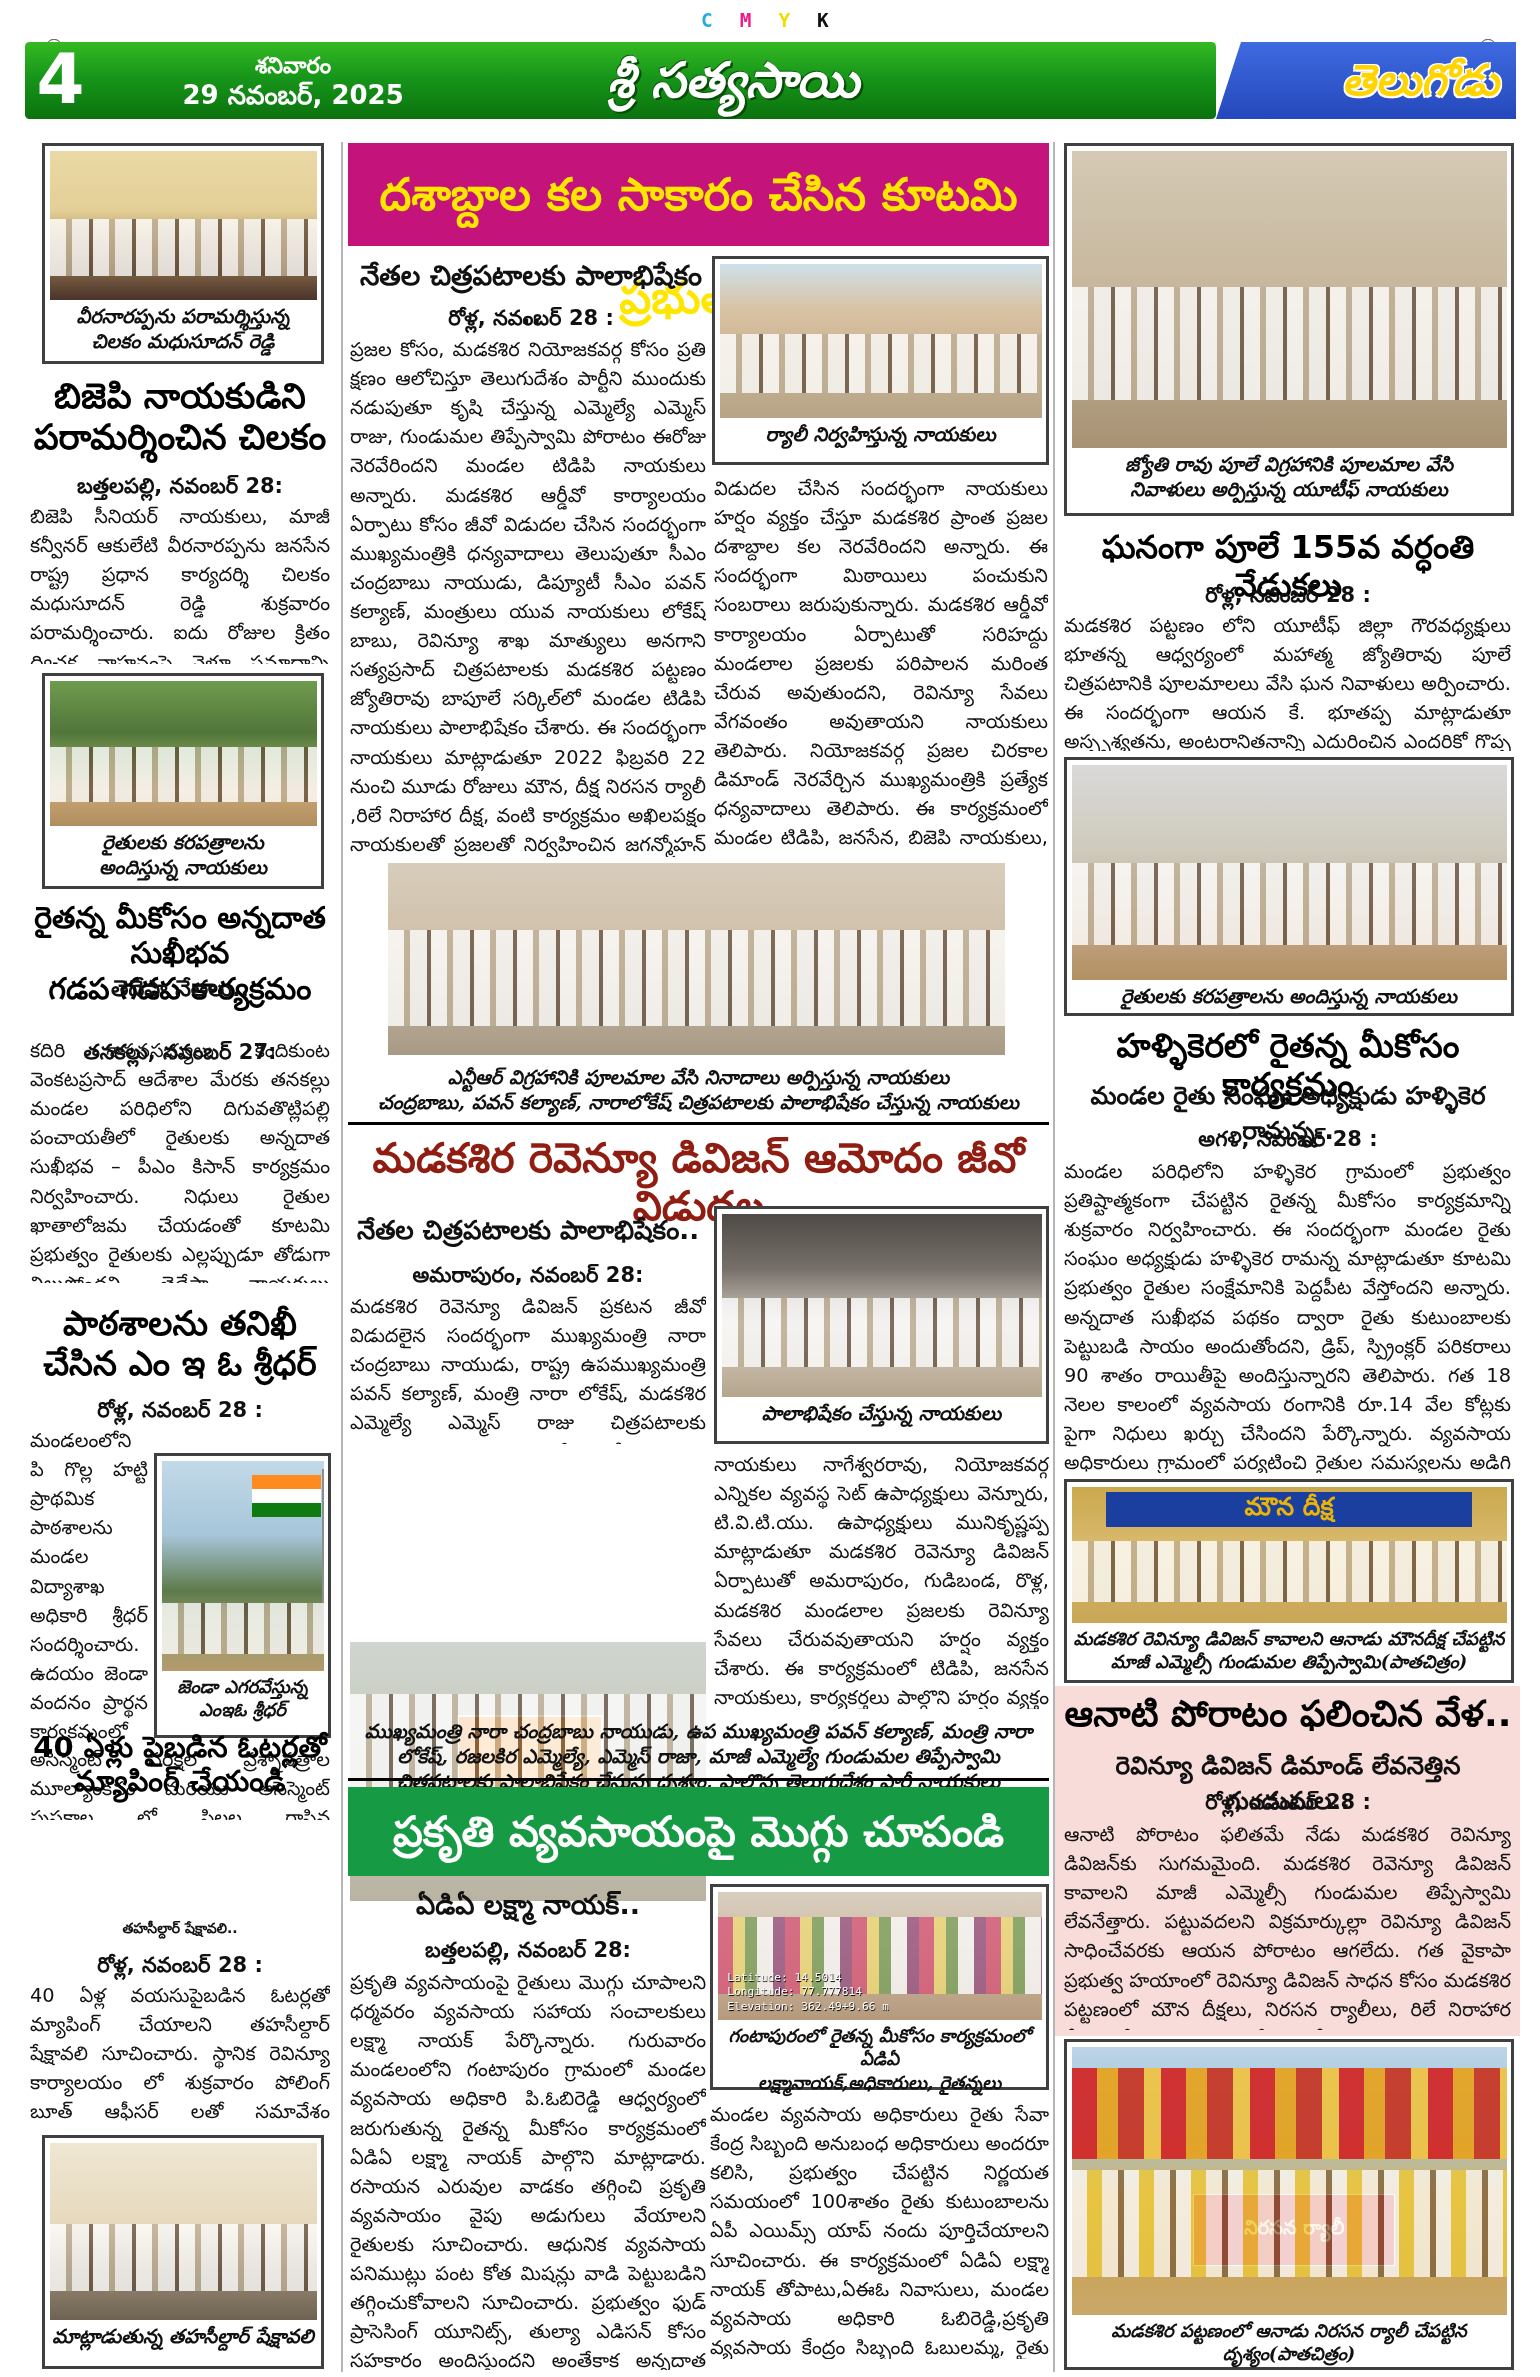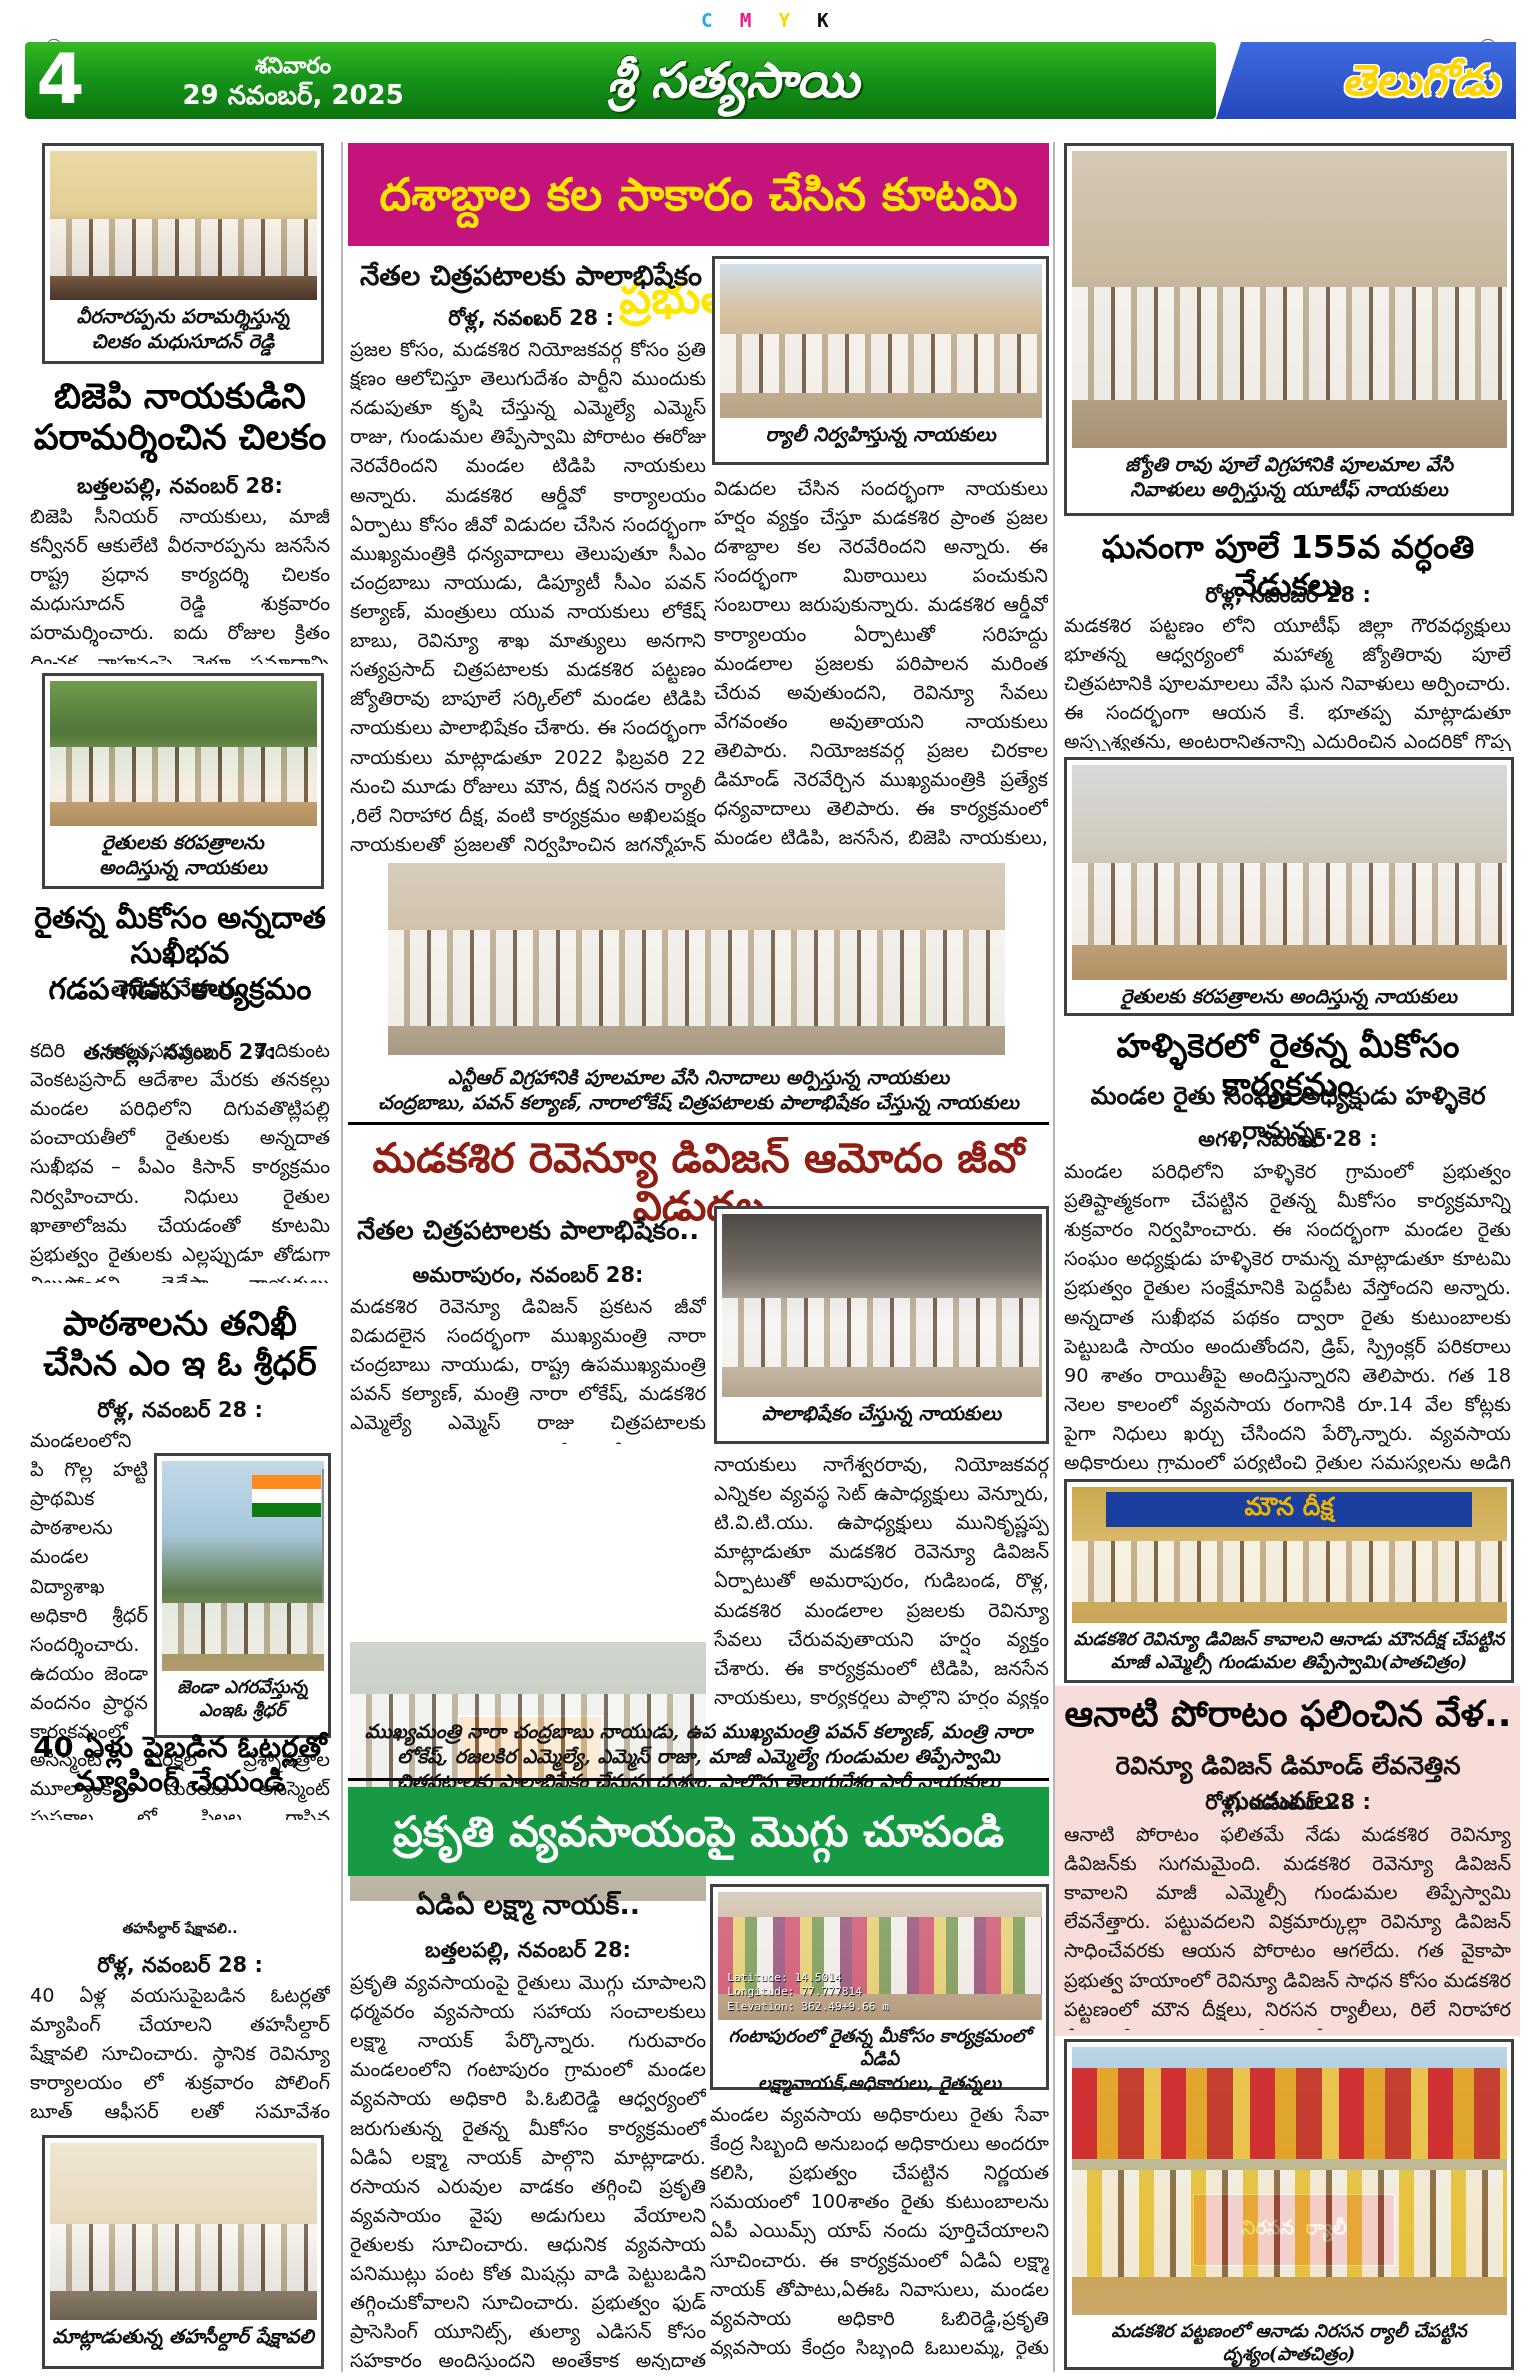--- a/index.html
+++ b/index.html
@@ -231,21 +231,21 @@
     <div class="caption" style="font-size:18px;">మడకశిర రెవిన్యూ డివిజన్ కావాలని ఆనాడు మౌనదీక్ష చేపట్టిన
 మాజీ ఎమ్మెల్సీ గుండుమల తిప్పేస్వామి(పాతచిత్రం)</div>
   </div>
   <div class="abs pinkbg" style="left:1055px;top:1686px;width:465px;height:350px;"></div>
   <div class="abs hl" style="left:1060px;top:1693px;width:456px;font-size:36px;">ఆనాటి పోరాటం ఫలించిన వేళ..</div>
   <div class="abs subhead" style="left:1060px;top:1751px;width:456px;font-size:24.6px;">రెవిన్యూ డివిజన్ డిమాండ్ లేవనెత్తిన గుండుమల..</div>
   <div class="abs dateline" style="left:1060px;top:1790px;width:456px;">రోళ్ల, నవంబర్ 28 :</div>
   <div class="abs body" style="left:1064px;top:1820px;width:447px;height:210px;">ఆనాటి పోరాటం ఫలితమే నేడు మడకశిర రెవిన్యూ డివిజన్‌కు సుగమమైంది. మడకశిర రెవెన్యూ డివిజన్ కావాలని మాజీ ఎమ్మెల్సీ గుండుమల తిప్పేస్వామి లేవనేత్తారు. పట్టువదలని విక్రమార్కుల్లా రెవిన్యూ డివిజన్ సాధించేవరకు ఆయన పోరాటం ఆగలేదు. గత వైకాపా ప్రభుత్వ హయాంలో రెవిన్యూ డివిజన్ సాధన కోసం మడకశిర పట్టణంలో మౌన దీక్షలు, నిరసన ర్యాలీలు, రిలే నిరాహార దీక్షలు చేపట్టారు. తెలుగుదేశం పార్టీని ముందుకు నడుపుతూ కృషి చేస్తున్న గుండుమల తిప్పేస్వామి, శ్రీనివాస మూర్తి పోరాటం తో చిరకాల కలను నెరవేర్చినట్లయిందని ఏఎంసి మార్కెట్ యార్డ్ డైరెక్టర్ మడకశిర కెంచు యాదవ్ ప్రత్యేక కృతజ్ఞతలు తెలిపారు.</div>
 
   <div class="abs frame" style="left:1064px;top:2039px;width:450px;height:331px;">
-    <div class="photo phR4" style="height:268px;font-family:Liberation Mono, monospace;">
+    <div class="photo phR4" style="height:268px;">
       <div style="position:absolute;left:0;right:0;top:8%;height:34%;opacity:.9;background:repeating-linear-gradient(90deg,#d42222 0 25px,#e8a21a 25px 46px,#c9311f 46px 72px,#f2c340 72px 89px);filter:blur(0.7px);"></div>
       <div class="redbanner">నిరసన ర్యాలీ</div>
       <div class="crowd" style="top:46%;height:40%;background:repeating-linear-gradient(90deg,rgba(250,250,250,.95) 0 15px,rgba(235,200,60,.95) 15px 30px,rgba(250,245,235,.95) 30px 46px,rgba(120,90,60,.85) 46px 52px);"></div>
     </div>
     <div class="caption" style="font-size:18px;">మడకశిర పట్టణంలో ఆనాడు నిరసన ర్యాలీ చేపట్టిన దృశ్యం(పాతచిత్రం)</div>
   </div>
 
 </div>
 
 

